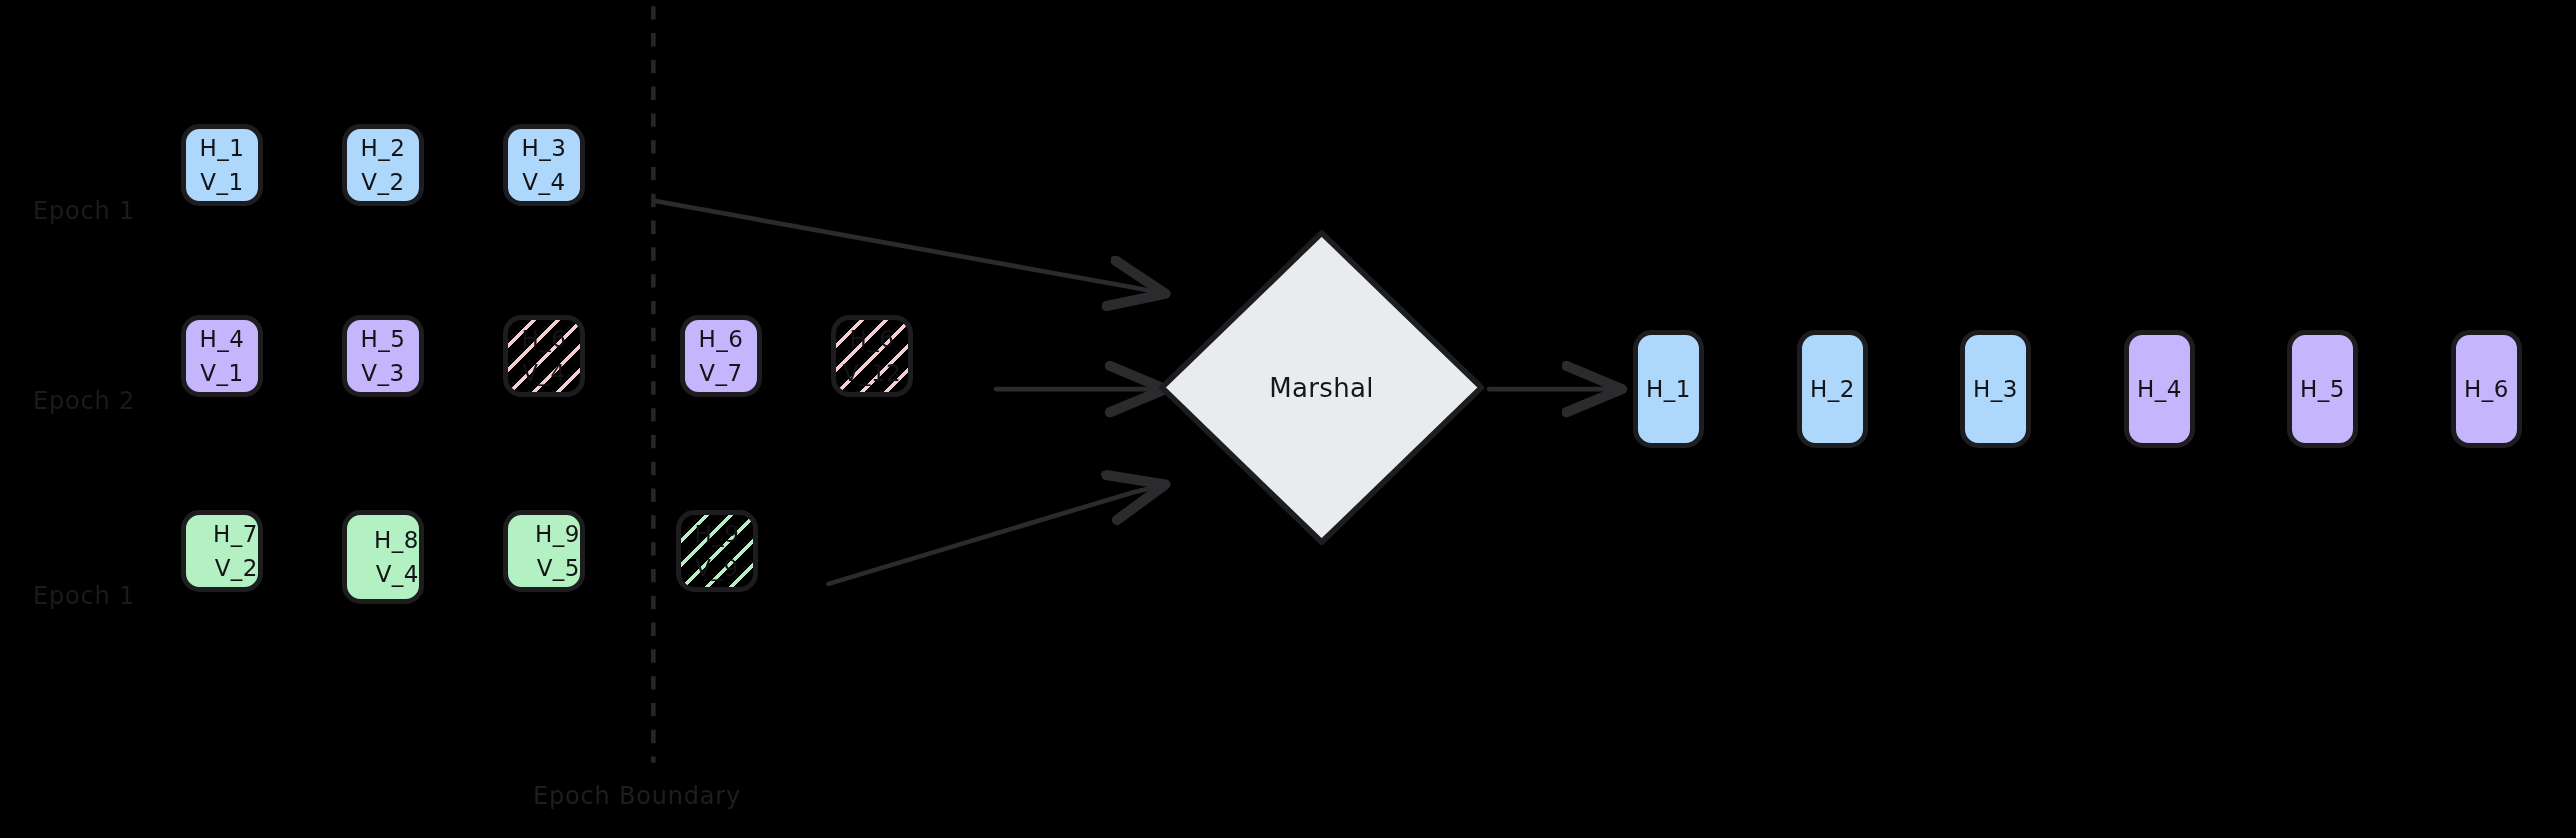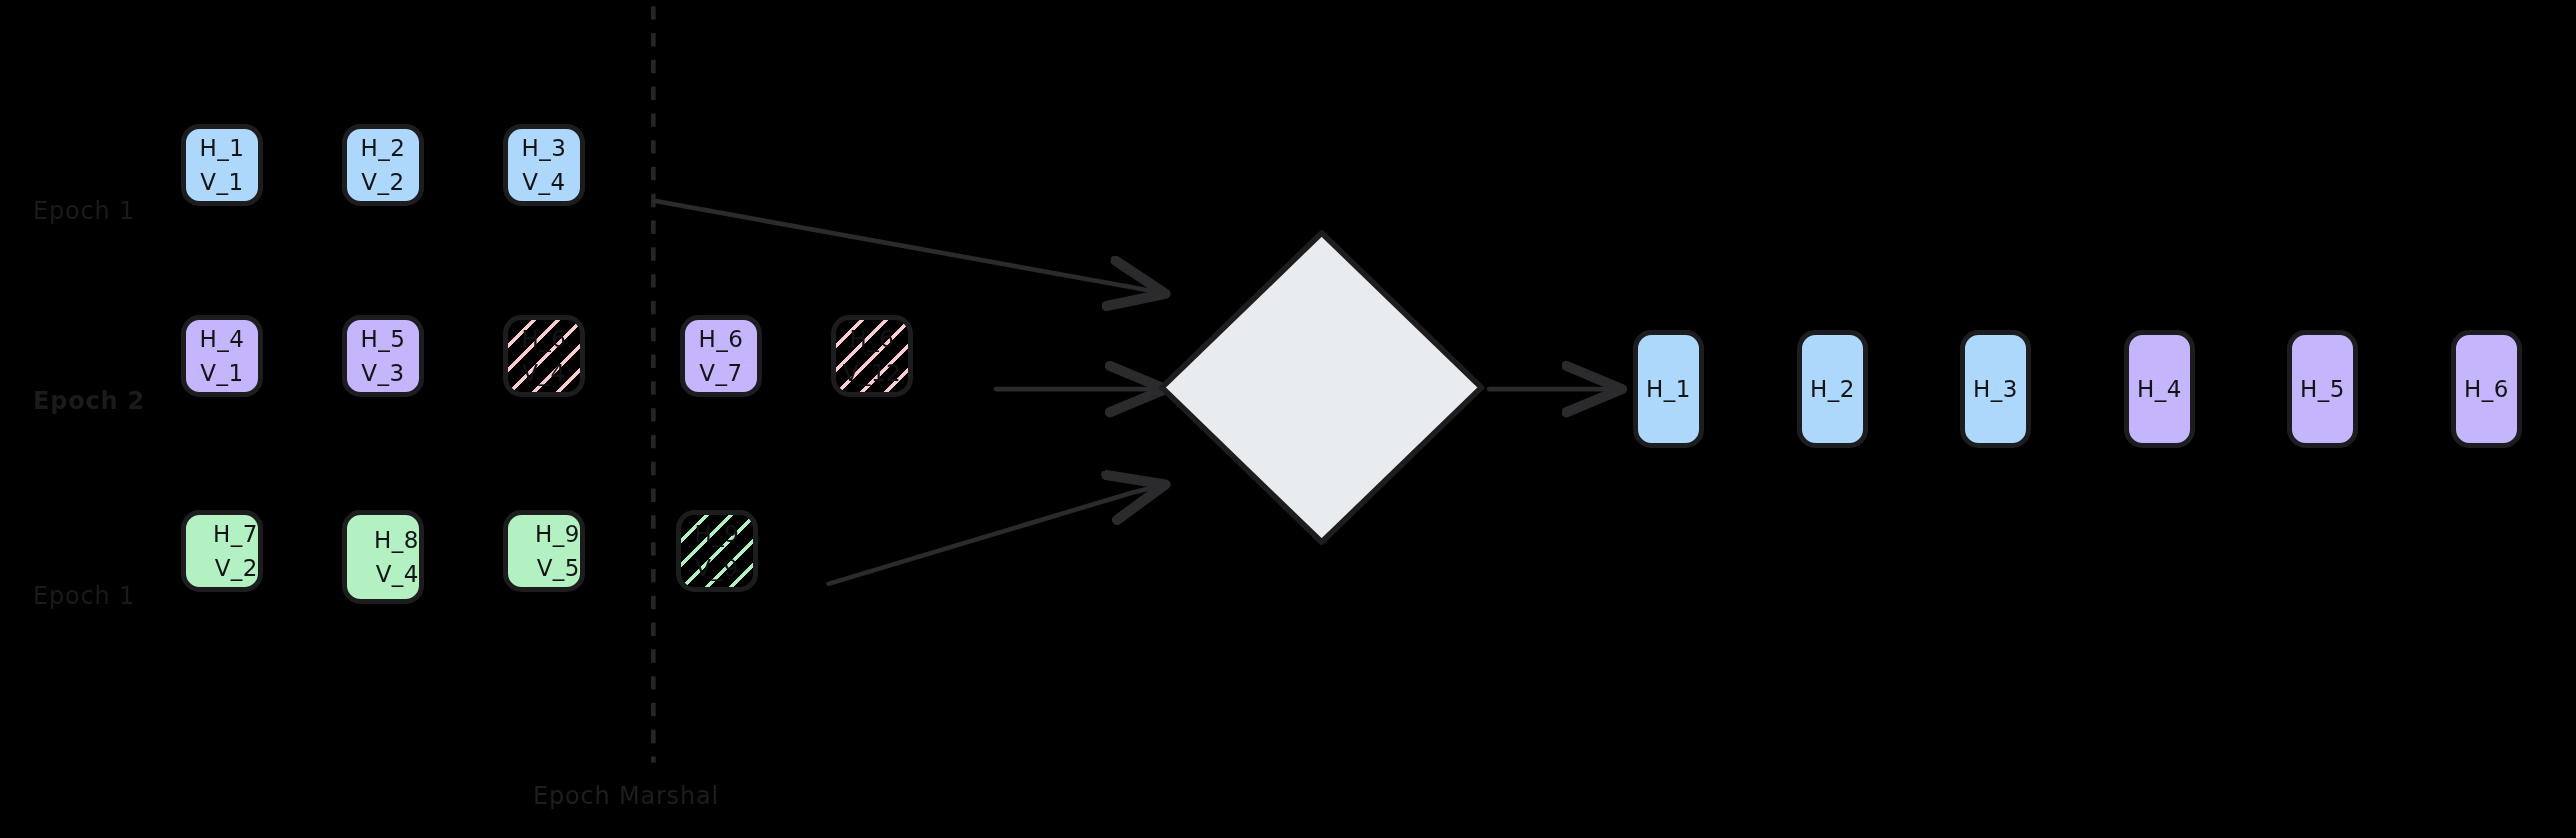--- a/index.html
+++ b/index.html
@@ -135,26 +135,29 @@
 
     <path d="M1608,1133 L2200,955 L2262,940" fill="none" stroke="#2b2b2e" stroke-width="9" stroke-linecap="round" marker-end="url(#ah)"></path>
 
     <path d="M2890,755 L3148,755" fill="none" stroke="#2b2b2e" stroke-width="9" stroke-linecap="round" marker-end="url(#ah)"></path>
 
     <g>
       <path d="M2565,452 L2875,752 L2565,1052 L2255,752 Z" fill="#e9ecef" stroke="#1d1d20" stroke-width="11" stroke-linejoin="round"></path>
     </g>
   </svg>
 
+  <div class="marshal-wrap" style="left:1162px; top:233px; width:319px; height:309px;">
+    <div class="marshal-label">Marshal</div>
+  </div>
 
   <div class="epoch-label" style="left:17px; top:197px;">Epoch 1</div>
-  <div class="epoch-label" style="left:17px; top:387px;font-weight:bold;">Epoch 2</div>
+  <div class="epoch-label" style="left:17px; top:387px;">Epoch 2</div>
   <div class="epoch-label" style="left:17px; top:582px;">Epoch 1</div>
 
-  <div class="boundary-label" style="left:533px; top:782px;">Epoch Marshal</div>
+  <div class="boundary-label" style="left:533px; top:782px;">Epoch Boundary</div>
 
   <div class="node blue" style="left:181px; top:124px; width:82px; height:82px;">
     <span class="ln">H_1</span>
     <span class="ln">V_1</span>
   </div>
   <div class="node blue" style="left:342px; top:124px; width:82px; height:82px;">
     <span class="ln">H_2</span>
     <span class="ln">V_2</span>
   </div>
   <div class="node blue" style="left:503px; top:124px; width:82px; height:82px;">

